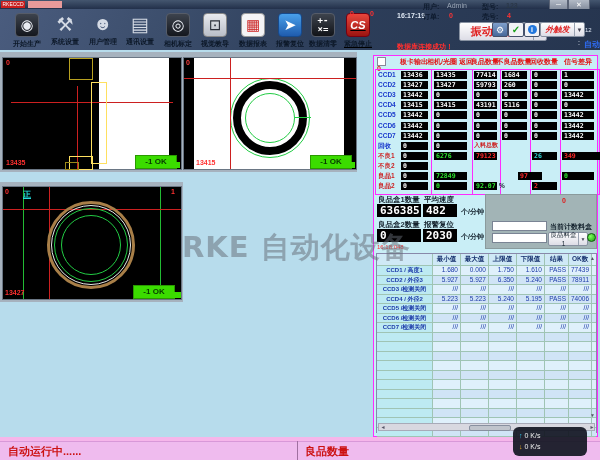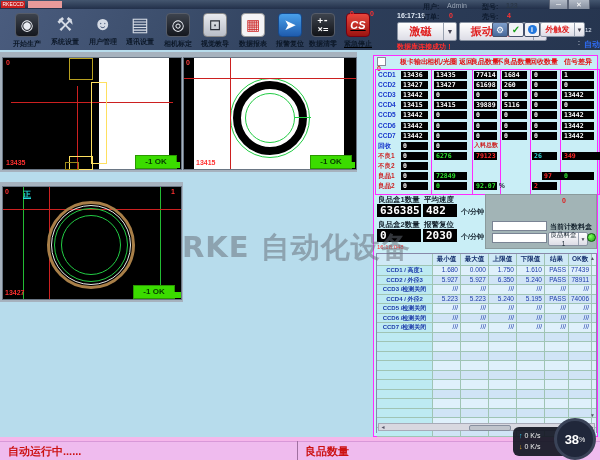--- a/index.html
+++ b/index.html
@@ -128,24 +128,20 @@
       <div class="abs tb-item" style="left: 338px; top: 13px; text-decoration: underline;">
         <div class="tile t-red" style="">CS</div>
         <div class="tb-label" style="">紧急停止</div>
       </div>
     </div>
 
   <div class="abs camtxt" style="left:350px;top:10px;">0</div>
   <div class="abs camtxt" style="left:370px;top:10px;">0</div>
   <div class="abs" style="left:397px;top:12px;font-size:7px;color:#dfe8f4;font-weight:bold;">16:17:19</div>
 
-  <div class="abs ddbtn" style="left:397px;top:22px;width:58px;height:17px;">
-    <span class="ddtext" style="font-size:11px;">激磁</span>
-    <span class="ddarrow">▼</span>
-  </div>
   <div class="abs ddbtn" style="left:459px;top:22px;width:86px;height:17px;">
     <span class="ddtext" style="font-size:11px;">振动盘(开)</span>
     <span class="ddarrow">▼</span>
   </div>
   <div class="abs" style="left:397px;top:42px;font-size:7px;font-weight:bold;color:#ff3030;">数据库连接成功！</div>
 
   <div class="abs inflabel" style="left:423px;top:2px;">用户:</div>
   <div class="abs" style="left:447px;top:2px;font-size:7px;color:#9aa6b6;">Admin</div>
   <div class="abs inflabel" style="left:423px;top:12px;">订单:</div>
   <div class="abs" style="left:449px;top:12px;font-size:7px;font-weight:bold;color:#ff3333;">0</div>
@@ -156,21 +152,21 @@
 
   <div class="abs sqbtn" style="left:492px;top:22px;background:linear-gradient(#7f9fcb,#47689a);color:#fff;font-size:9px;">
       <span>⚙</span>
     </div>
   <div class="abs sqbtn" style="left:508px;top:22px;background:#f2f2f5;color:#18a018;font-weight:bold;font-size:10px;">
       <span>✓</span>
     </div>
   <div class="abs sqbtn" style="left:524px;top:22px;background:#f2f2f5;">
     <span style="width:9px;height:9px;border-radius:50%;background:#2277dd;color:#fff;font-size:7px;font-weight:bold;display:flex;align-items:center;justify-content:center;">i</span>
   </div>
-  <div class="abs ddbtn" style="left:540px;top:22px;width:43px;height:13px;">
+  <div class="abs ddbtn" style="left:540px;top:22px;width:43px;height:13px;font-style:italic;">
     <span class="ddtext" style="font-size:8px;">外触发</span>
     <span class="ddarrow" style="width:9px;font-size:6px;">▼</span>
   </div>
   <div class="abs" style="left:585px;top:27px;font-size:6px;color:#dfe8f4;">12</div>
   <div class="abs" style="left:578px;top:39px;font-size:7px;color:#e8eef8;">:</div>
   <div class="abs" style="left:584px;top:39px;font-size:8px;font-weight:bold;color:#2f6cf5;">自动</div>
 
   <div class="abs grayback" style="left:0;top:52px;width:357px;height:120px;"></div>
   <div class="abs grayback" style="left:0;top:182px;width:183px;height:120px;"></div>
 
@@ -239,35 +235,35 @@
         <div class="rowlab lb" style="left: 4px; top: 15px;">CCD1</div>
         <div class="vb tw" style="left: 27px; top: 15px; width: 27px;">13436</div>
         <div class="vb tw" style="left: 60px; top: 15px; width: 33px;">13435</div>
         <div class="vb tw" style="left: 100px; top: 15px; width: 23px;">77414</div>
         <div class="vb tw" style="left: 128px; top: 15px; width: 25px;">1684</div>
         <div class="vb tw" style="left: 158px; top: 15px; width: 25px;">0</div>
         <div class="vb tw" style="left: 188px; top: 15px; width: 32px;">1</div>
         <div class="rowlab lb" style="left: 4px; top: 25.1px;">CCD2</div>
         <div class="vb tw" style="left: 27px; top: 25.1px; width: 27px;">13427</div>
         <div class="vb tw" style="left: 60px; top: 25.1px; width: 33px;">13427</div>
-        <div class="vb tw" style="left: 100px; top: 25.1px; width: 23px;">61698</div>
+        <div class="vb tw" style="left: 100px; top: 25.1px; width: 23px;">59793</div>
         <div class="vb tw" style="left: 128px; top: 25.1px; width: 25px;">260</div>
         <div class="vb tw" style="left: 158px; top: 25.1px; width: 25px;">0</div>
         <div class="vb tw" style="left: 188px; top: 25.1px; width: 32px;">0</div>
         <div class="rowlab lb" style="left: 4px; top: 35.2px;">CCD3</div>
         <div class="vb tw" style="left: 27px; top: 35.2px; width: 27px;">13442</div>
         <div class="vb tw" style="left: 60px; top: 35.2px; width: 33px;">0</div>
         <div class="vb tw" style="left: 100px; top: 35.2px; width: 23px;">0</div>
         <div class="vb tw" style="left: 128px; top: 35.2px; width: 25px;">0</div>
         <div class="vb tw" style="left: 158px; top: 35.2px; width: 25px;">0</div>
         <div class="vb tw" style="left: 188px; top: 35.2px; width: 32px;">13442</div>
         <div class="rowlab lb" style="left: 4px; top: 45.3px;">CCD4</div>
         <div class="vb tw" style="left: 27px; top: 45.3px; width: 27px;">13415</div>
         <div class="vb tw" style="left: 60px; top: 45.3px; width: 33px;">13415</div>
-        <div class="vb tw" style="left: 100px; top: 45.3px; width: 23px;">39889</div>
+        <div class="vb tw" style="left: 100px; top: 45.3px; width: 23px;">43191</div>
         <div class="vb tw" style="left: 128px; top: 45.3px; width: 25px;">5116</div>
         <div class="vb tw" style="left: 158px; top: 45.3px; width: 25px;">0</div>
         <div class="vb tw" style="left: 188px; top: 45.3px; width: 32px;">0</div>
         <div class="rowlab lb" style="left: 4px; top: 55.4px;">CCD5</div>
         <div class="vb tw" style="left: 27px; top: 55.4px; width: 27px;">13442</div>
         <div class="vb tw" style="left: 60px; top: 55.4px; width: 33px;">0</div>
         <div class="vb tw" style="left: 100px; top: 55.4px; width: 23px;">0</div>
         <div class="vb tw" style="left: 128px; top: 55.4px; width: 25px;">0</div>
         <div class="vb tw" style="left: 158px; top: 55.4px; width: 25px;">0</div>
         <div class="vb tw" style="left: 188px; top: 55.4px; width: 32px;">13442</div>
@@ -293,21 +289,21 @@
         <div class="vb tw" style="left: 27px; top: 95.8px; width: 27px;">0</div>
         <div class="vb tg" style="left: 60px; top: 95.8px; width: 33px;">6276</div>
         <div class="vb tr" style="left: 100px; top: 95.8px; width: 23px;">79123</div>
         <div class="vb tc" style="left: 158px; top: 95.8px; width: 25px;">26</div>
         <div class="vb tr" style="left: 188px; top: 95.8px; width: 52px;">349</div>
         <div class="rowlab lr" style="left: 4px; top: 105.9px;">不良2</div>
         <div class="vb tw" style="left: 27px; top: 105.9px; width: 27px;">0</div>
         <div class="rowlab lr" style="left: 4px; top: 116px;">良品1</div>
         <div class="vb tw" style="left: 27px; top: 116px; width: 27px;">0</div>
         <div class="vb tg" style="left: 60px; top: 116px; width: 33px;">72849</div>
-        <div class="vb tr" style="left: 144px; top: 116px; width: 35px; margin-left: 24px;">97</div>
+        <div class="vb tr" style="left: 144px; top: 116px; width: 24px;">97</div>
         <div class="vb tg" style="left: 188px; top: 116px; width: 32px;">0</div>
         <div class="rowlab lr" style="left: 4px; top: 126.1px;">良品2</div>
         <div class="vb tw" style="left: 27px; top: 126.1px; width: 27px;">0</div>
         <div class="vb tg" style="left: 60px; top: 126.1px; width: 33px;">0</div>
         <div class="vb tg" style="left: 100px; top: 126.1px; width: 23px;">92.07</div>
         <div class="rowlab" style="left: 125px; top: 126.1px; color: rgb(21, 35, 46);">%</div>
         <div class="vb tr" style="left: 158px; top: 126.1px; width: 25px;">2</div>
       </div>
 
     <div class="abs cntlab" style="left:4px;top:139px;">良品盒1数量</div>
@@ -521,18 +517,14 @@
   <div class="abs" id="pinkstrip"></div>
   <div class="abs" id="statusbar"></div>
   <div class="abs stattxt" style="left:8px;top:444px;">自动运行中......</div>
   <div class="abs" id="statdiv"></div>
   <div class="abs stattxt" style="left:305px;top:444px;">良品数量</div>
 
   <div class="abs" id="netpill">
     <div><span style="color:#30c8f0;">↑</span> <span>0 K/s</span></div>
     <div><span style="color:#f0b020;">↓</span> <span>0 K/s</span></div>
   </div>
-  <div class="abs" id="pct">
-    <span style="font-size:13px;font-weight:bold;">38</span>
-      <span style="font-size:7px;">%</span>
-  </div>
 
 </div>
 
 </body></html>

